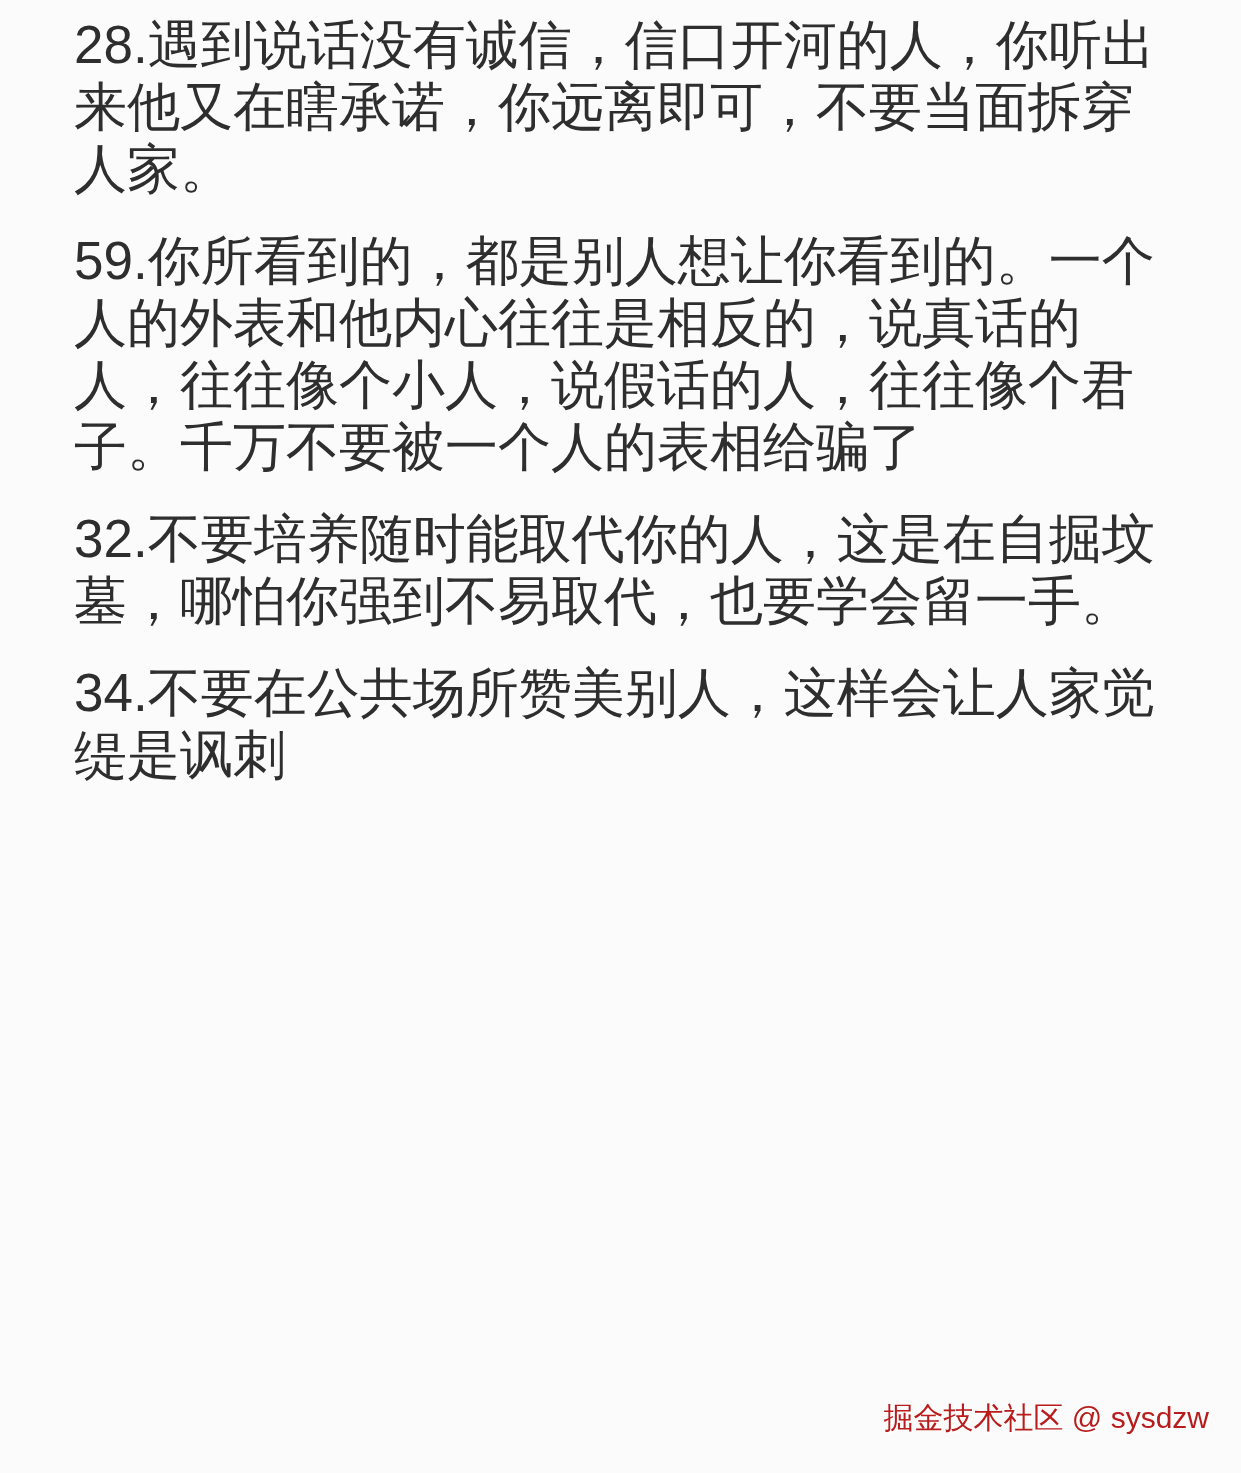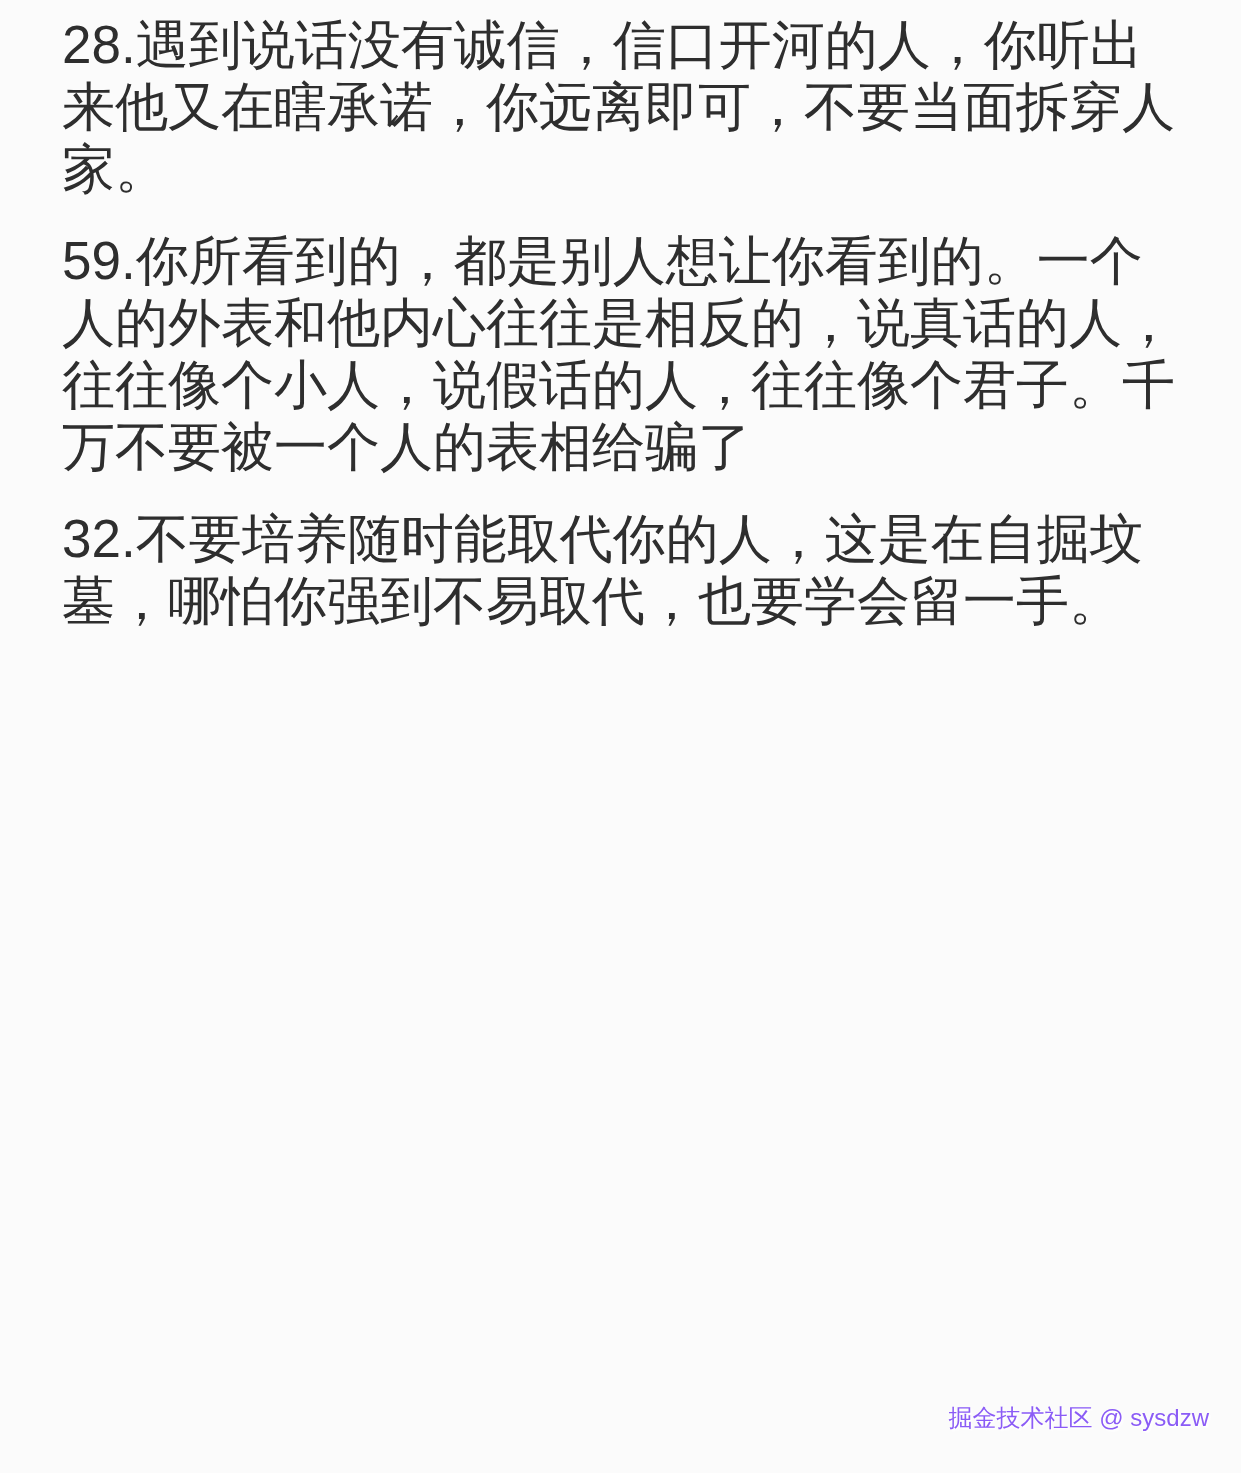--- a/index.html
+++ b/index.html
@@ -18,39 +18,40 @@
     position: absolute;
     top: 14px;
     left: 62px;
     width: 1118px;
   }
   .item {
     font-size: 53px;
     line-height: 62px;
     letter-spacing: 0;
     color: #2e2e2e;
-    margin: 0 0 30px 0;
+    margin: 0 0 30px 12px;
     text-align: left;
     word-break: normal;
     line-break: auto;
   }
   .watermark {
     position: absolute;
     top: 1401px;
     right: 32px;
-    font-size: 24px;
+    font-size: 30px;
     line-height: 34px;
-    color: #8b5cf6;
+    color: #b91c1c;
     text-shadow: 2px 2px 2px #ffffff, 1px 1px 0 #ffffff;
     white-space: nowrap;
   }
 </style>
 </head>
 <body>
 
 <main class="page">
   <section class="content">
     <p class="item">28.遇到说话没有诚信，信口开河的人，你听出来他又在瞎承诺，你远离即可，不要当面拆穿人家。</p>
     <p class="item">59.你所看到的，都是别人想让你看到的。一个人的外表和他内心往往是相反的，说真话的人，往往像个小人，说假话的人，往往像个君子。千万不要被一个人的表相给骗了</p>
     <p class="item">32.不要培养随时能取代你的人，这是在自掘坟墓，哪怕你强到不易取代，也要学会留一手。</p>
+    <p class="item">34.不要在公共场所赞美别人，这样会让人家觉缇是讽刺</p>
   </section>
   <div class="watermark">掘金技术社区 @ sysdzw</div>
 </main>
 
 </body></html>

